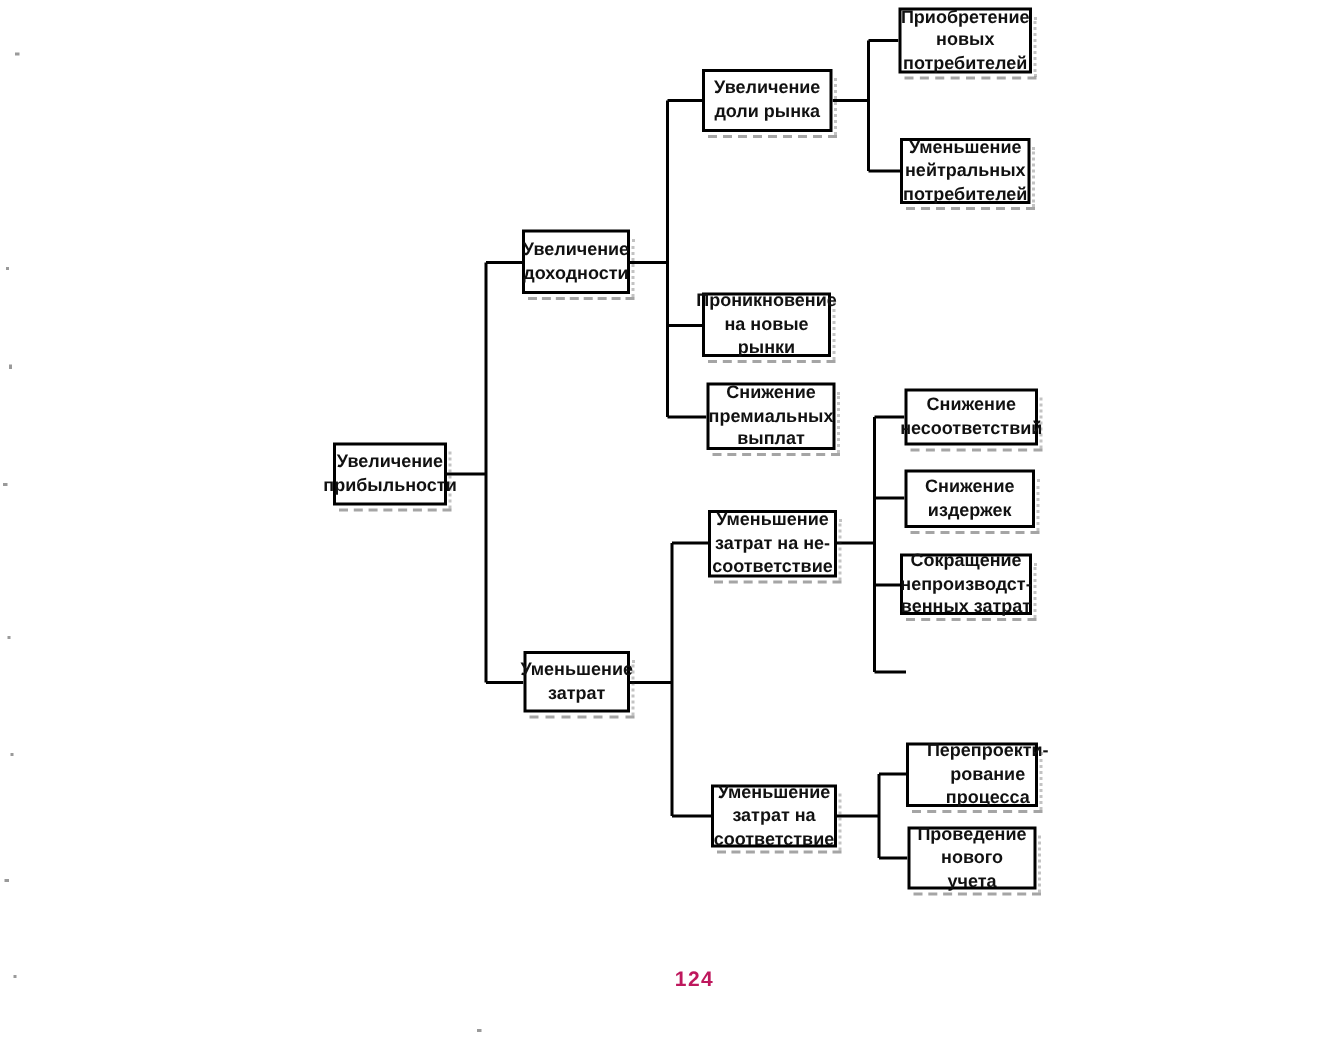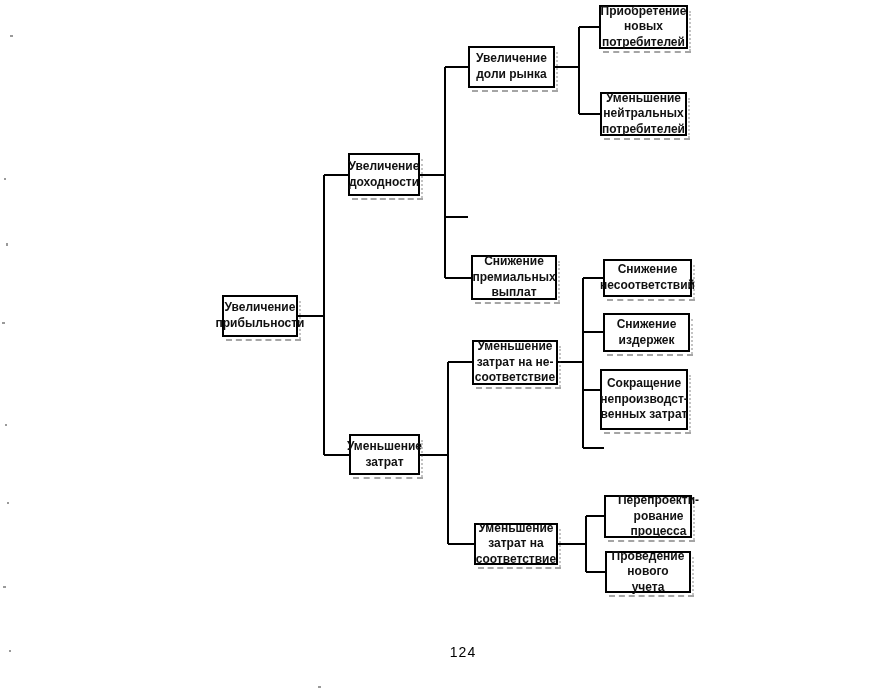--- a/index.html
+++ b/index.html
@@ -36,23 +36,23 @@
     font-size:12px;
     font-weight:bold;
     line-height:1.3;
     color:#111111;
     padding:1px 2px;
   }
   .page-number{
     position:absolute;
     left:428px;top:644px;width:70px;
     text-align:center;
-    font-size:14px;font-weight:normal;
+    font-size:14px;font-weight:bold;
     letter-spacing:1px;
-    color:#000000;
+    color:#be185d;
     z-index:2;
   }
   .speck{position:absolute;background:#9a9a9a;z-index:1;}
 </style>
 </head>
 <body>
 
 <div class="canvas">
 
   <svg class="connectors" width="882" height="700" aria-hidden="true">
@@ -77,20 +77,25 @@
   </div>
   <div class="node" style="left:349px;top:434px;width:71px;height:41px;">
     <span class="node-label">Уменьшение
 затрат</span>
   </div>
 
   <div class="node" style="left:468px;top:46px;width:87px;height:42px;">
     <span class="node-label">Увеличение
 доли рынка</span>
   </div>
+  <div class="node" style="left:468px;top:195px;width:86px;height:43px;">
+    <span class="node-label">Проникновение
+на новые
+рынки</span>
+  </div>
   <div class="node" style="left:471px;top:255px;width:86px;height:45px;">
     <span class="node-label">Снижение
 премиальных
 выплат</span>
   </div>
   <div class="node" style="left:472px;top:340px;width:86px;height:45px;">
     <span class="node-label">Уменьшение
 затрат на не-
 соответствие</span>
   </div>
@@ -111,21 +116,21 @@
 потребителей</span>
   </div>
   <div class="node" style="left:603px;top:259px;width:89px;height:38px;">
     <span class="node-label">Снижение
 несоответствий</span>
   </div>
   <div class="node" style="left:603px;top:313px;width:87px;height:39px;">
     <span class="node-label">Снижение
 издержек</span>
   </div>
-  <div class="node" style="left:600px;top:369px;width:88px;height:61px;">
+  <div class="node" style="left:600px;top:369px;width:88px;height:41px;">
     <span class="node-label">Сокращение
 непроизводст-
 венных затрат</span>
   </div>
   <div class="node" style="left:604px;top:495px;width:88px;height:43px;padding-left:21px;">
     <span class="node-label">Перепроекти-
 рование
 процесса</span>
   </div>
   <div class="node" style="left:605px;top:551px;width:86px;height:42px;">

